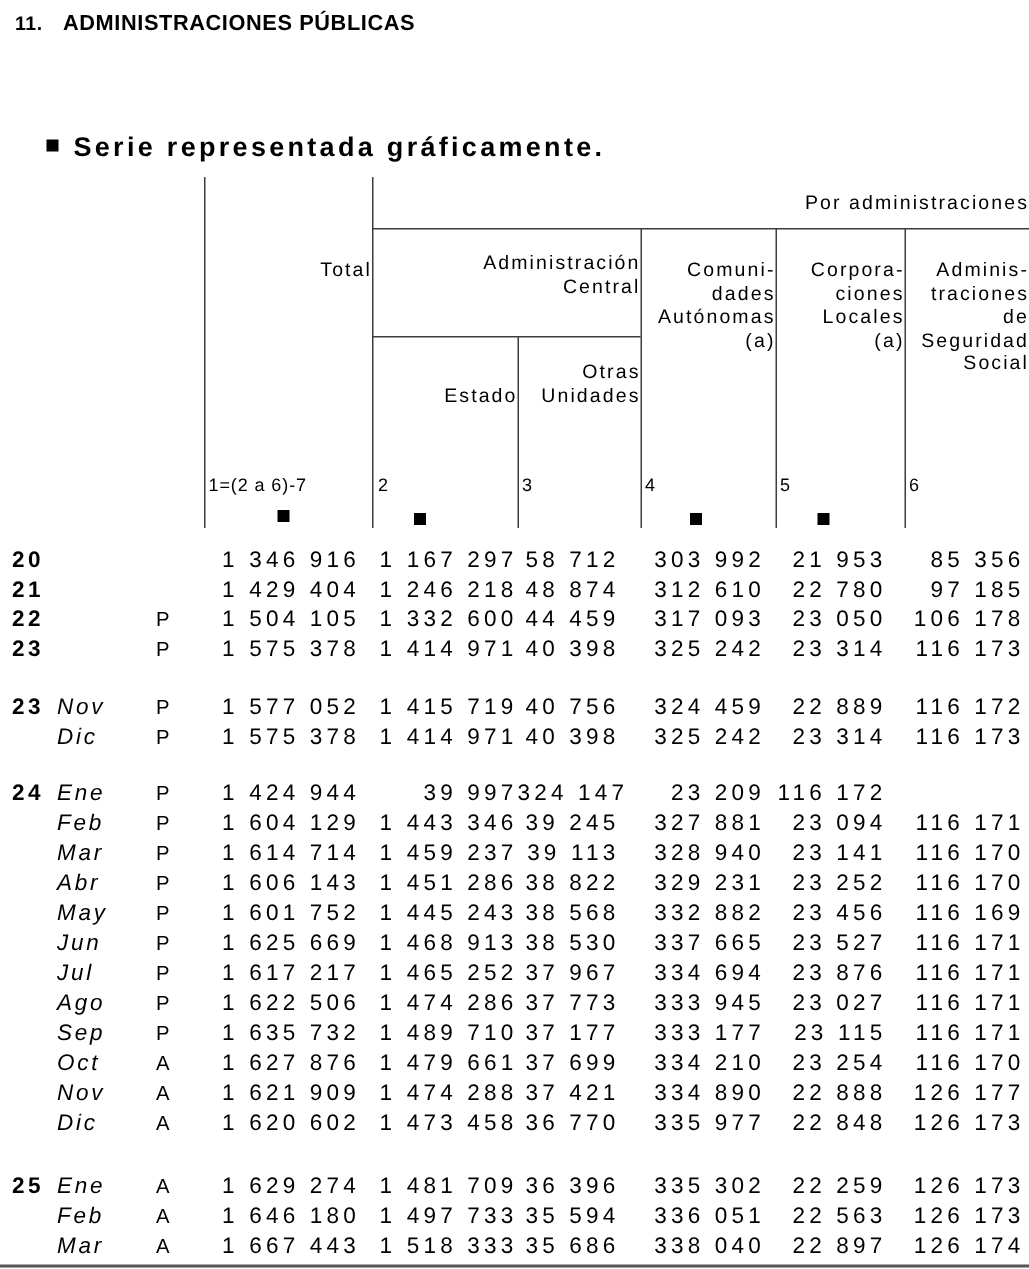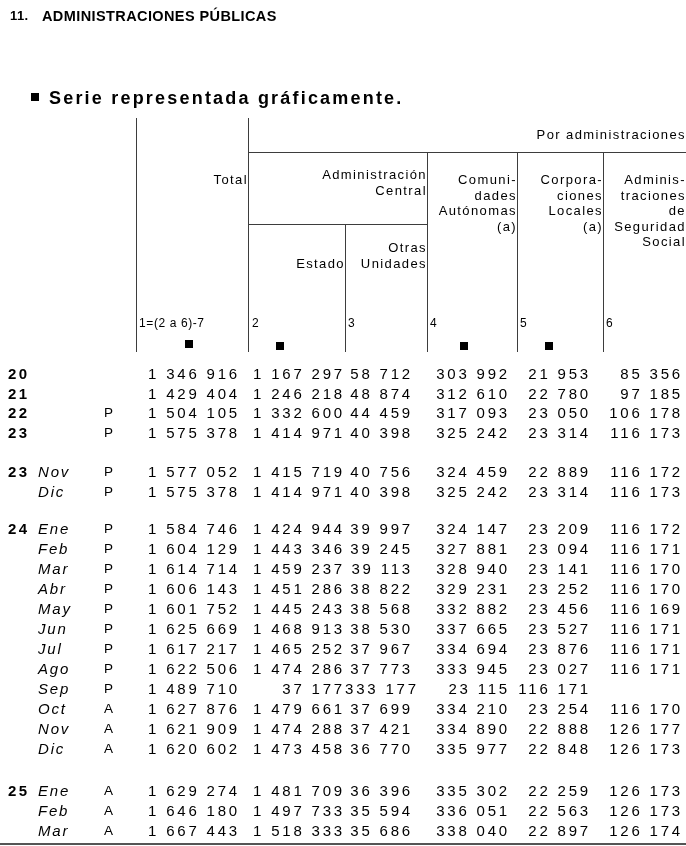--- a/index.html
+++ b/index.html
@@ -184,21 +184,20 @@
           <div class="c-num">325 242</div>
           <div class="c-num">23 314</div>
           <div class="c-num">116 173</div>
         </div>
       </div>
       <div class="group g3">
         <div class="row">
           <div class="c-year">24</div>
           <div class="c-month">Ene</div>
           <div class="c-status">P</div>
-          <div class="c-num">1 584 746</div>
           <div class="c-num">1 424 944</div>
           <div class="c-num">39 997</div>
           <div class="c-num">324 147</div>
           <div class="c-num">23 209</div>
           <div class="c-num">116 172</div>
         </div>
         <div class="row">
           <div class="c-year"></div>
           <div class="c-month">Feb</div>
           <div class="c-status">P</div>
@@ -272,20 +271,21 @@
           <div class="c-num">1 474 286</div>
           <div class="c-num">37 773</div>
           <div class="c-num">333 945</div>
           <div class="c-num">23 027</div>
           <div class="c-num">116 171</div>
         </div>
         <div class="row">
           <div class="c-year"></div>
           <div class="c-month">Sep</div>
           <div class="c-status">P</div>
+          <div class="c-num">1 635 732</div>
           <div class="c-num">1 489 710</div>
           <div class="c-num">37 177</div>
           <div class="c-num">333 177</div>
           <div class="c-num">23 115</div>
           <div class="c-num">116 171</div>
         </div>
         <div class="row">
           <div class="c-year"></div>
           <div class="c-month">Oct</div>
           <div class="c-status">A</div>

